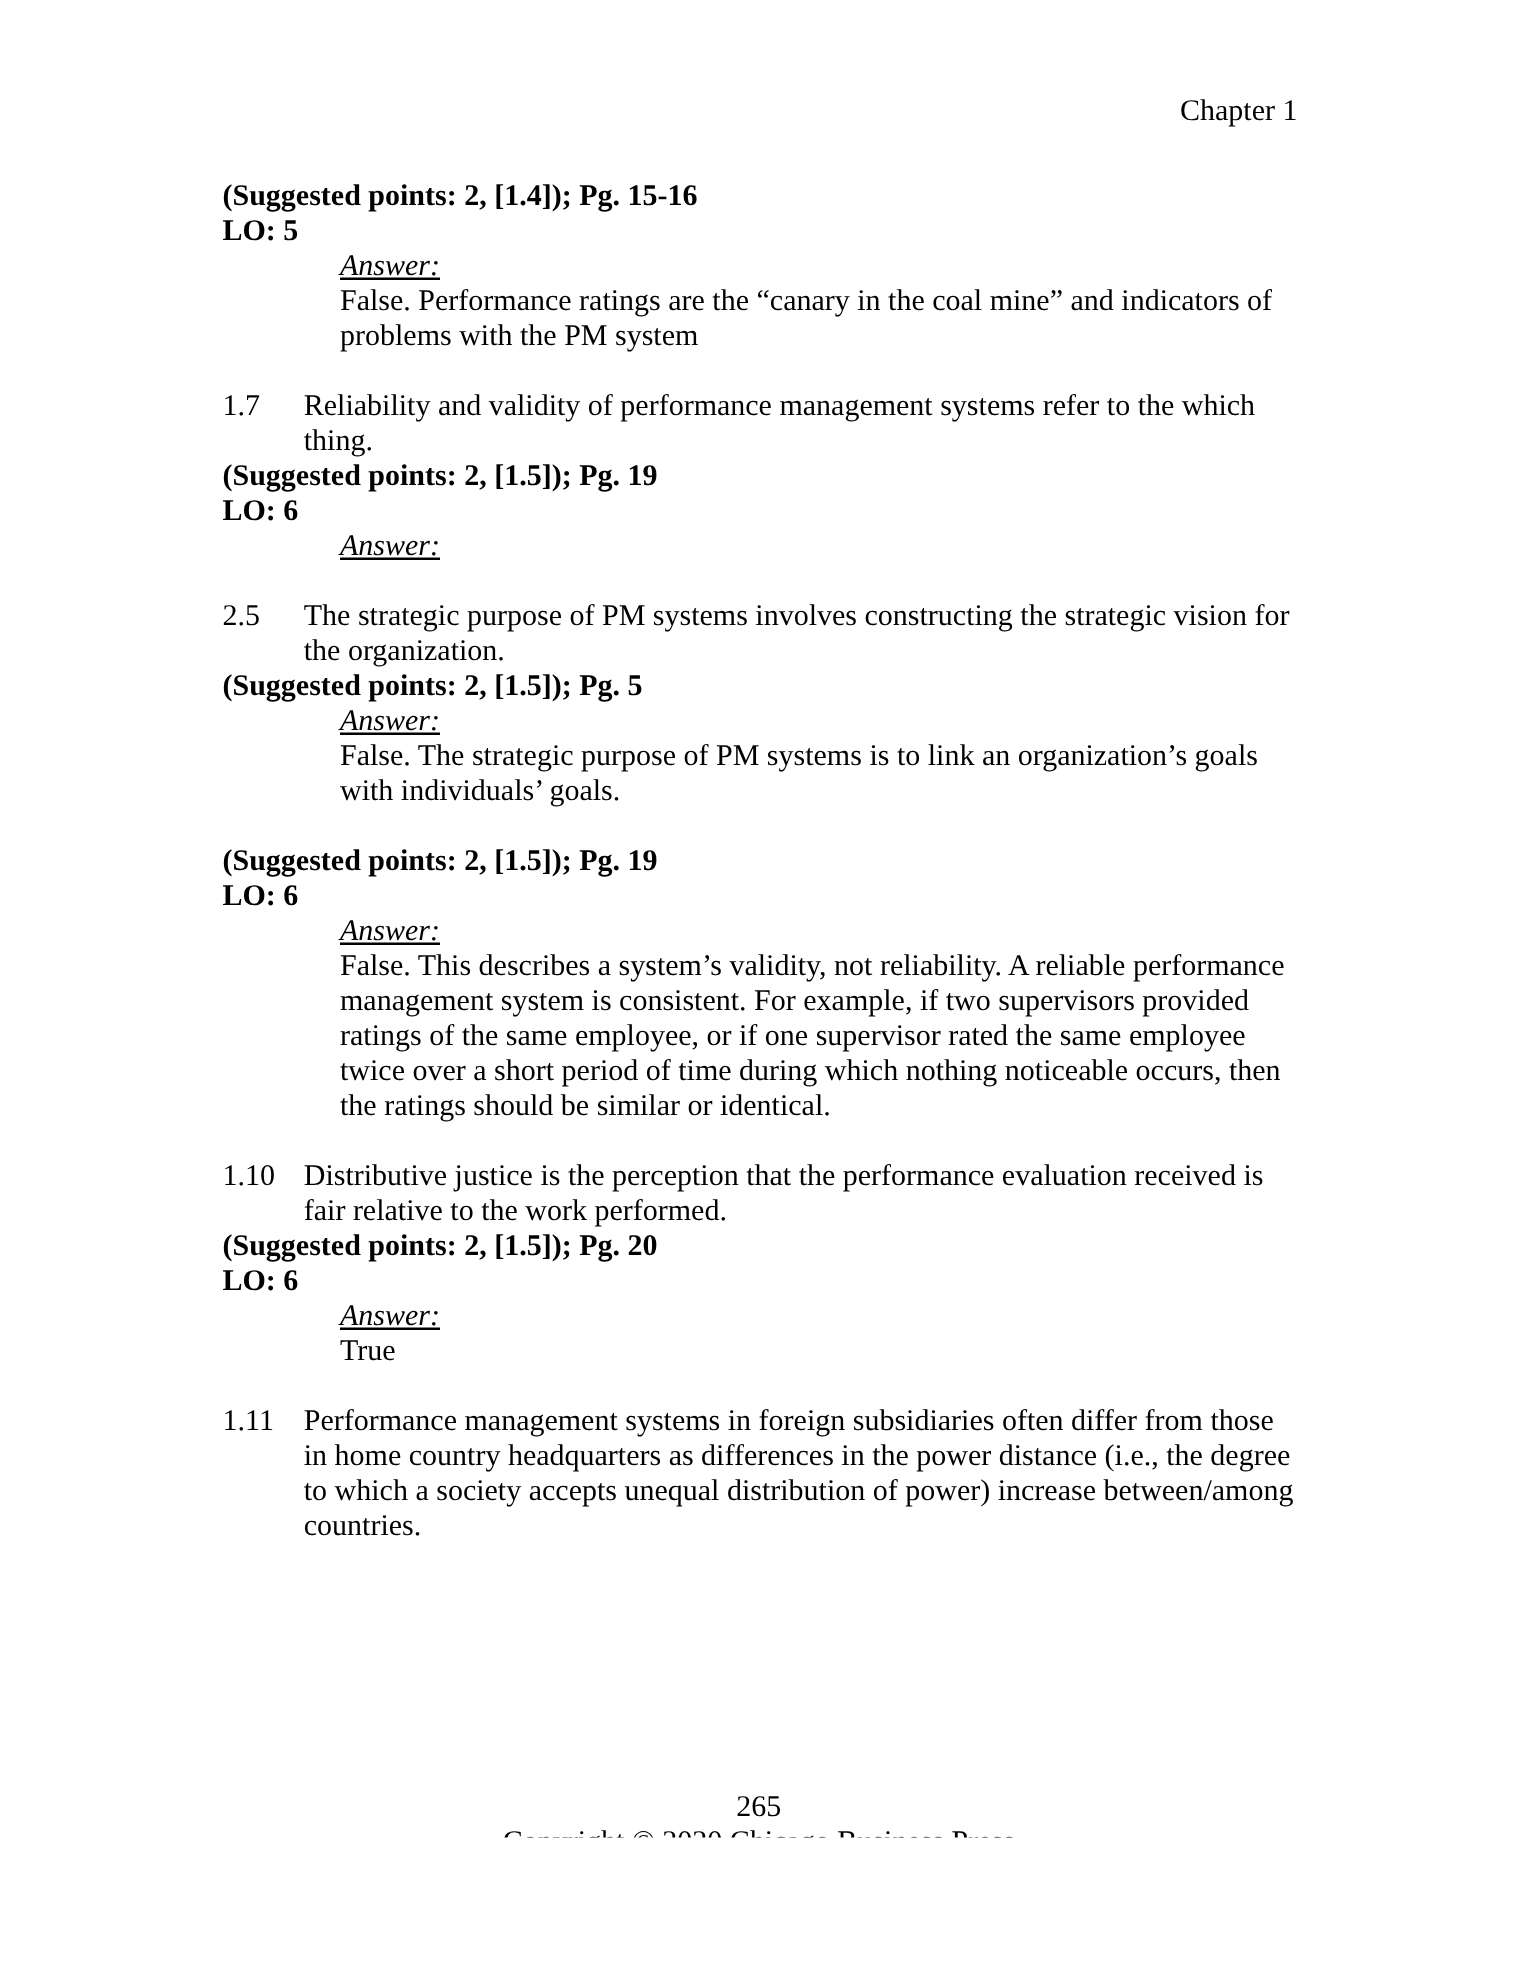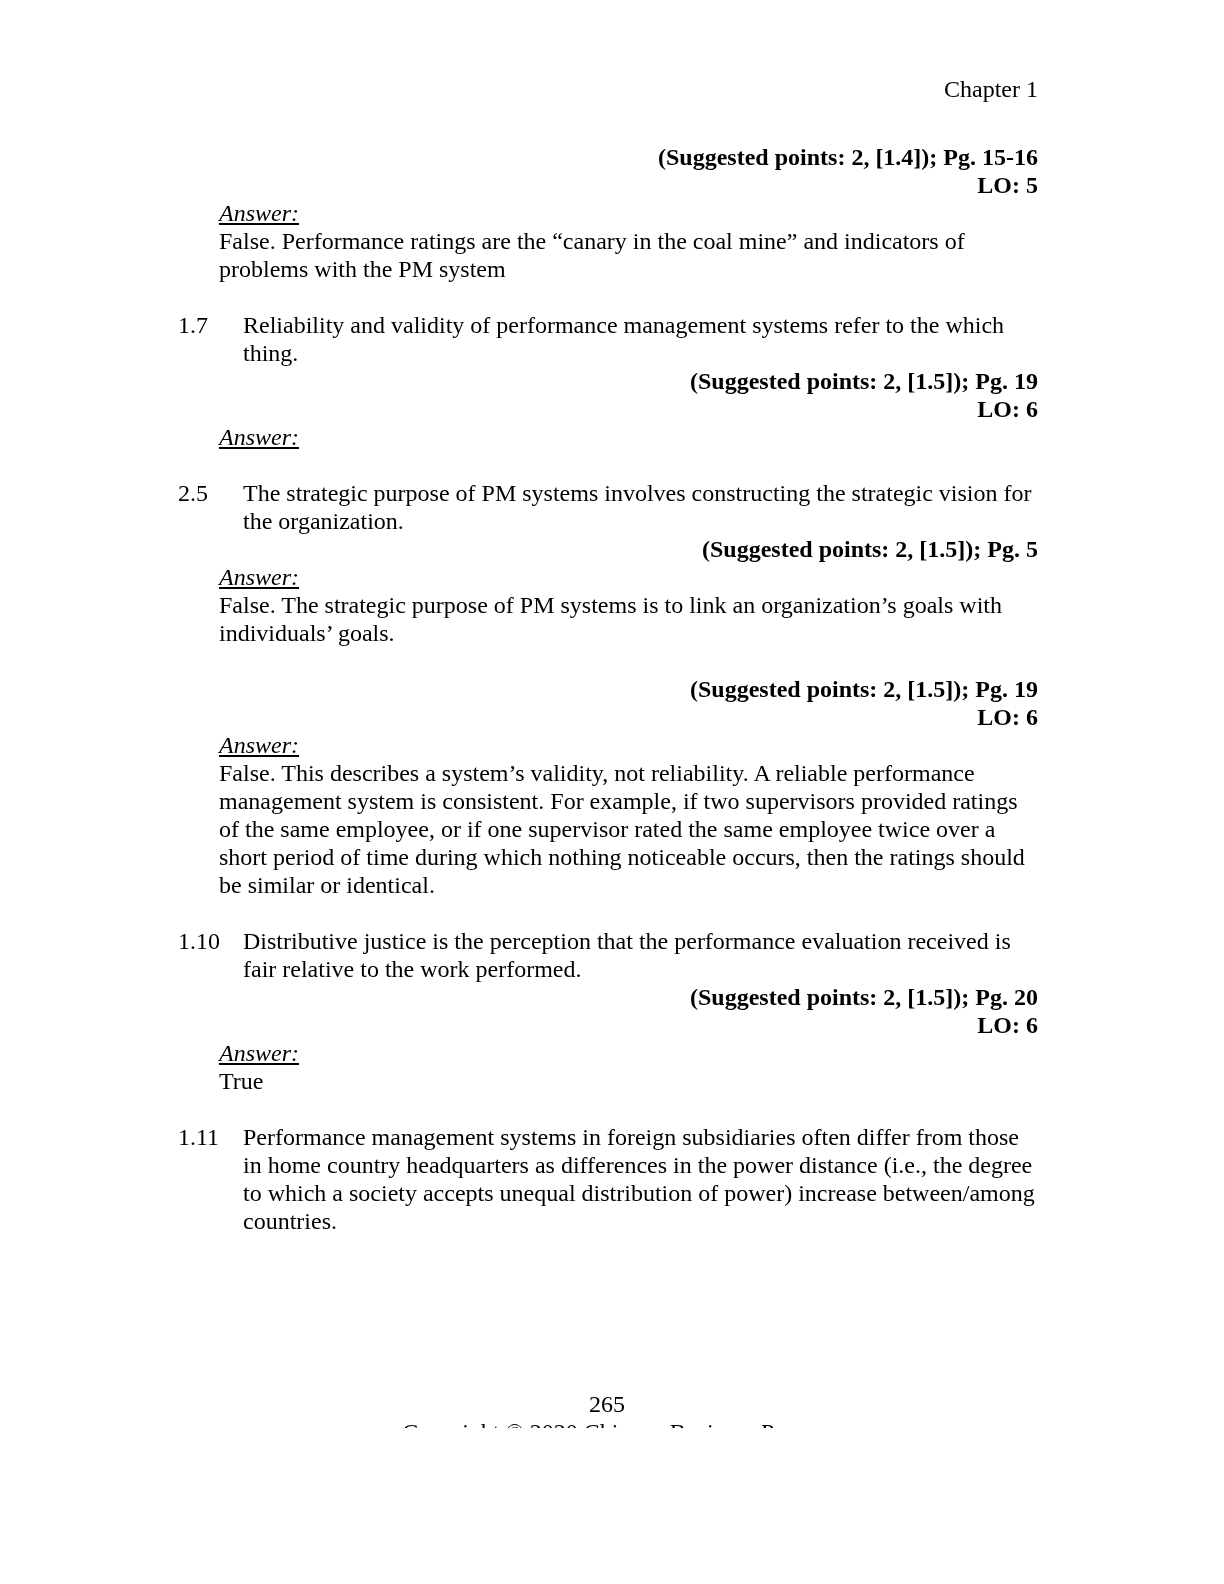--- a/index.html
+++ b/index.html
@@ -15,29 +15,29 @@
   }
   .page {
     position: absolute;
     top: 0; left: 0;
     width: 1224px; height: 1584px;
     padding: 75px 186px 0 178px;
   }
   .running-header { text-align: right; }
   .block { margin-top: 0; margin-bottom: 28px; }
   .first-block { margin-top: 40px; }
-  .pts { text-align: right; font-weight: bold; }
+  .pts { font-weight: bold; }
   .qrow { display: flex; }
   .qnum { flex: 0 0 65px; }
   .qtext { flex: 1 1 auto; }
-  .indented { margin-left: 41px; }
+  .indented { margin-left: 94px; }
   .answer-label { font-style: italic; text-decoration: underline; }
   .footer {
     position: absolute;
-    top: 1390px; left: 0;
+    top: 1432px; left: 0;
     width: 1214px;
     text-align: center;
   }
   .copyright-clip {
     height: 10px;
     overflow: hidden;
     text-align: center;
   }
 </style>
 </head>

